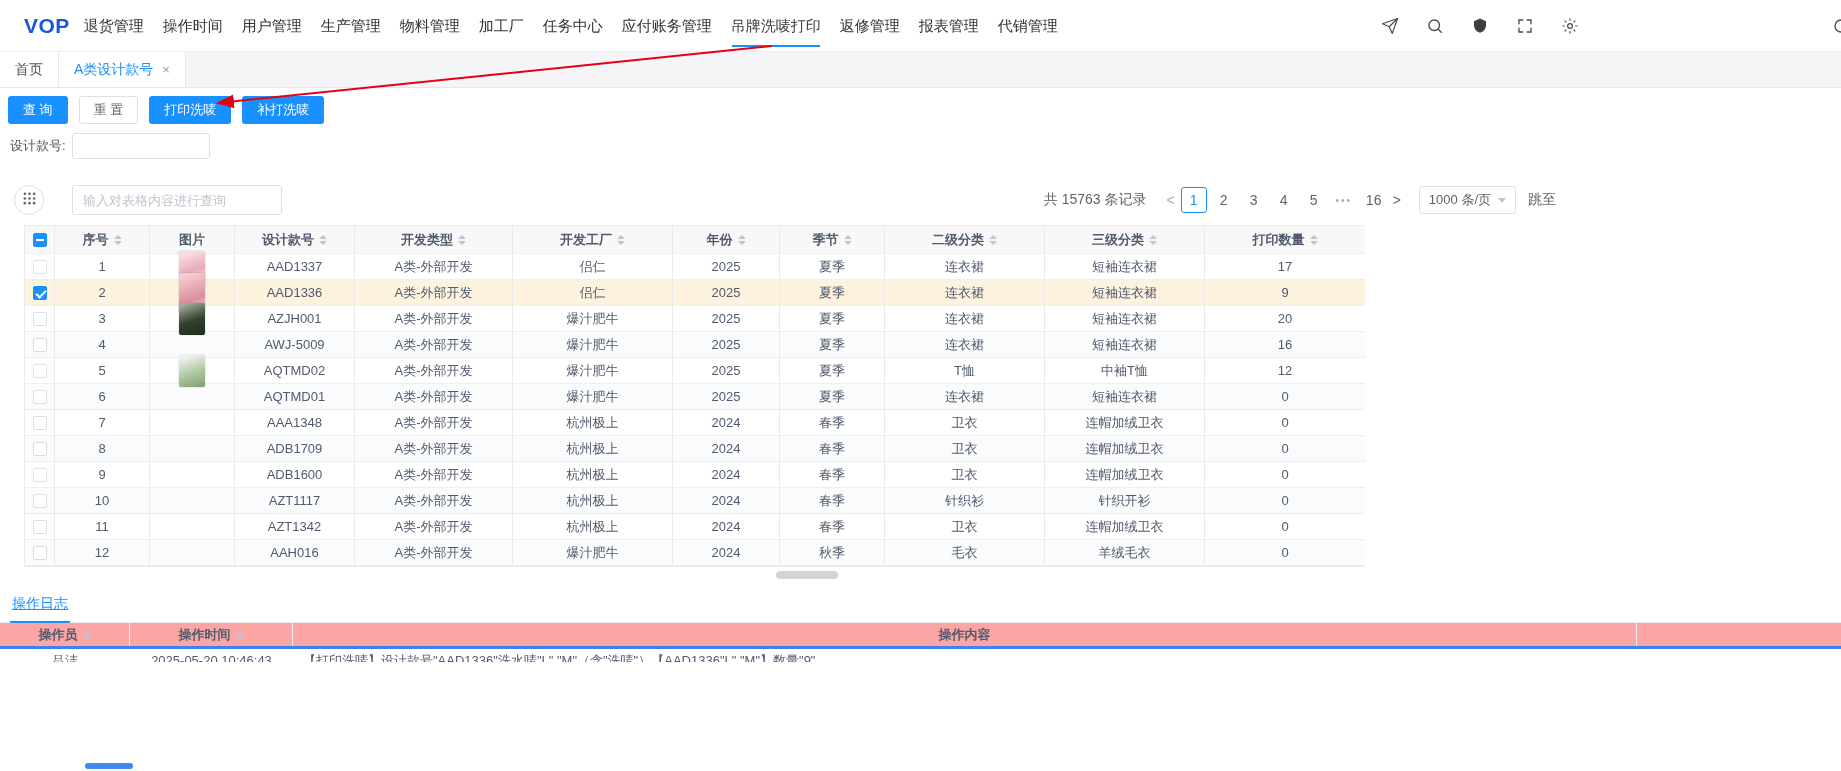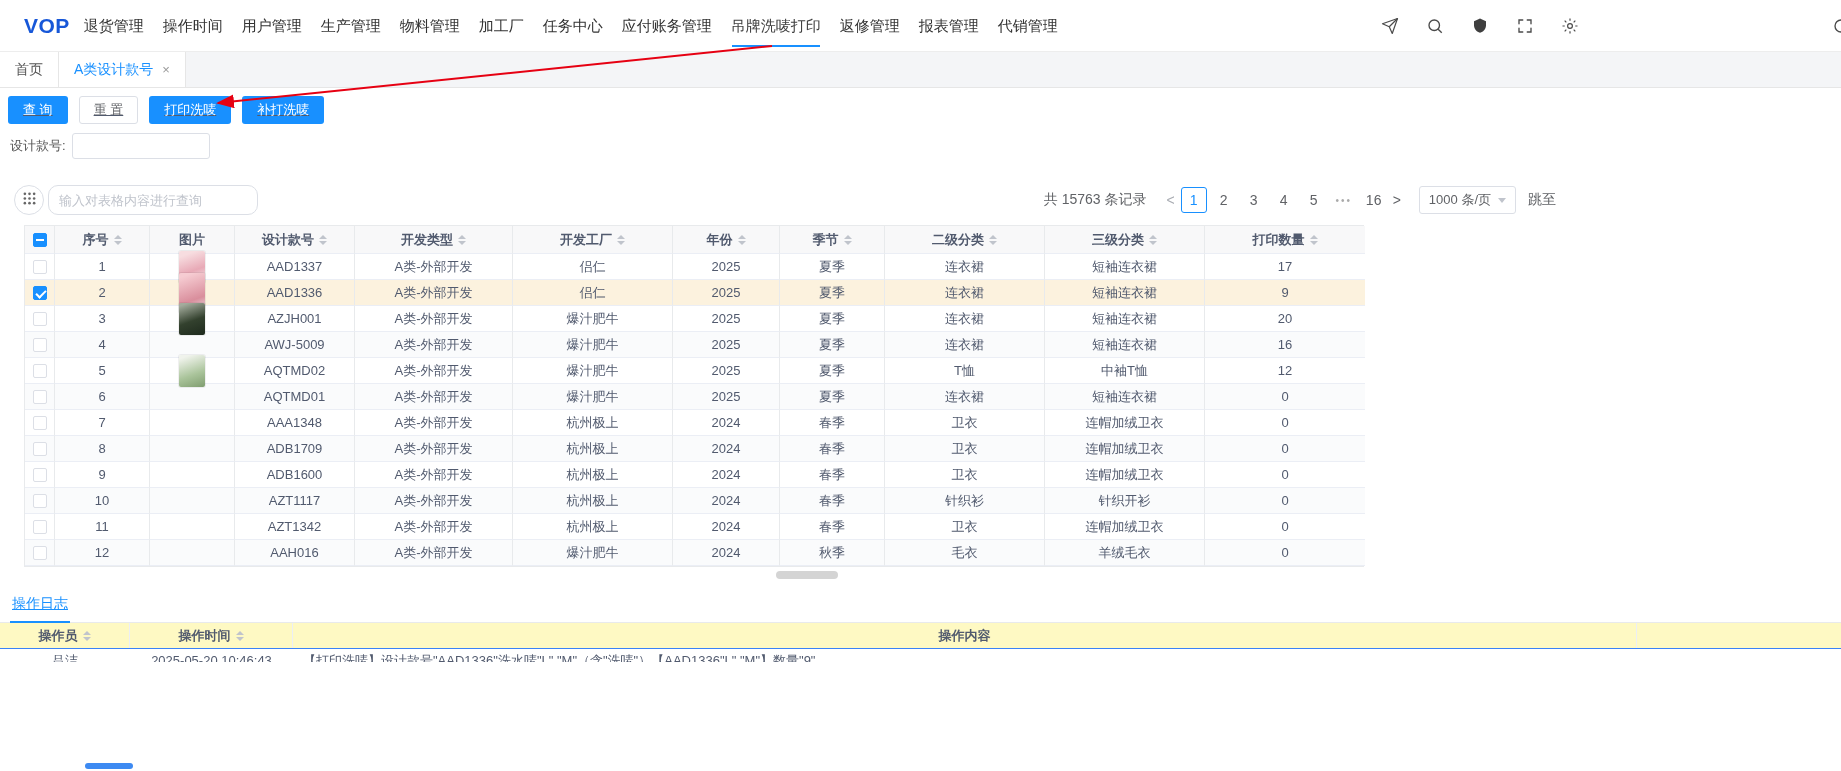--- a/index.html
+++ b/index.html
@@ -24,39 +24,39 @@
   .edge-icon svg { width:18px; height:18px; }
 
   
   .tabbar { height:36px; background:#f4f5f7; display:flex; border-bottom:1px solid #e6e6e6; }
   .tab { background:#fff; border-right:1px solid #e6e6e6; padding:0 15px; display:flex;
     align-items:center; gap:9px; font-size:14px; color:#555; cursor:pointer; }
   .tab.active { color:#1890ff; }
   .tab-close { font-size:13px; color:#999; cursor:pointer; line-height:1; }
 
   
-  .action-bar { padding:8px 0 0 8px; display:flex; align-items:center; gap:11px;text-decoration:underline; }
+  .action-bar { padding:8px 0 0 8px; display:flex; align-items:center; gap:11px; }
   .btn { height:28px; padding:0 14px; border-radius:3px; font-size:13px; display:inline-flex;
     align-items:center; justify-content:center; cursor:pointer; border:1px solid transparent;
     white-space:nowrap; font-family:inherit; }
   .btn.primary { background:#1890ff; color:#fff; }
   .btn.default { background:#fff; border-color:#dcdfe6; color:#606266; }
 
   
   .filter-row { margin-top:9px; padding-left:10px; display:flex; align-items:center;
     font-size:13px; color:#555; }
   .filter-input { width:138px; height:26px; border:1px solid #dcdfe6; border-radius:3px;
     padding:0 8px; font-size:13px; margin-left:6px; outline:none; }
 
   
   .grid-toolbar { margin-top:26px; padding:0 285px 0 14px; display:flex; align-items:center; }
   .grid-btn { width:30px; height:30px; border:1px solid #dcdfe6; border-radius:50%;
     background:#fff; display:flex; align-items:center; justify-content:center; cursor:pointer; }
-  .grid-search { width:210px; height:30px; border:1px solid #dcdfe6; border-radius:10px;
-    padding:0 10px; font-size:13px; margin-left:4px; outline:none; }
+  .grid-search { width:210px; height:30px; border:1px solid #dcdfe6; border-radius:3px;
+    padding:0 10px; font-size:13px; margin-left:28px; outline:none; }
   .grid-search::placeholder { color:#c0c4cc; }
   .pager-wrap { margin-left:auto; display:flex; align-items:center; font-size:14px; color:#606266; }
   .total { margin-right:14px; white-space:nowrap; }
   .page-arrow { padding:0 6px; cursor:pointer; color:#a8abb2; font-size:14px; }
   .page-arrow.next { color:#606266; }
   .pages { display:flex; align-items:center; gap:4px; }
   .page-item { min-width:26px; height:26px; display:flex; align-items:center; justify-content:center;
     border-radius:3px; cursor:pointer; color:#606266; padding:0 4px; }
   .page-item.active { border:1px solid #1890ff; color:#1890ff; background:#fff; }
   .page-item.ellipsis { color:#aaa; font-size:10px; letter-spacing:2px; }
@@ -101,21 +101,21 @@
 
   
   .h-scroll { margin:4px 0 0 24px; width:1340px; height:8px; position:relative; cursor:pointer; }
   .h-thumb { position:absolute; left:752px; top:0; width:62px; height:8px; background:#d4d4d4; border-radius:4px; }
 
   
   .log-section { margin-top:8px; }
   .log-tabs { padding-left:10px; border-bottom:1px solid #e8eaec; }
   .log-tab { display:inline-block; padding:8px 2px; font-size:14px; color:#1890ff;
     border-bottom:2px solid #1890ff; margin-bottom:-1px; cursor:pointer;text-decoration:underline; }
-  .log-header { display:flex; height:26px; background:#fef9c3; border-bottom:1px solid #3b82f6;
+  .log-header { display:flex; height:26px; background:#fca5a5; border-bottom:3px solid #3b82f6;
     font-weight:bold; font-size:13px; color:#515a6e; }
   .lth { display:flex; align-items:center; justify-content:center; border-right:1px solid #ebeef5; flex:none; }
   .lcol-0{width:130px;} .lcol-1{width:163px;} .lcol-2{width:1344px;}
   .lcol-fill{flex:1 1 auto; border-right:none; width:auto;}
   .log-body { height:13px; overflow:hidden; font-size:13px; }
   .log-row { display:flex; height:24px; align-items:center; border-bottom:1px solid #ebeef5; }
   .ltd { display:flex; align-items:center; justify-content:center; height:24px; flex:none;
     overflow:hidden; white-space:nowrap; }
   .ltd.content { justify-content:flex-start; padding:0 10px; }
 

